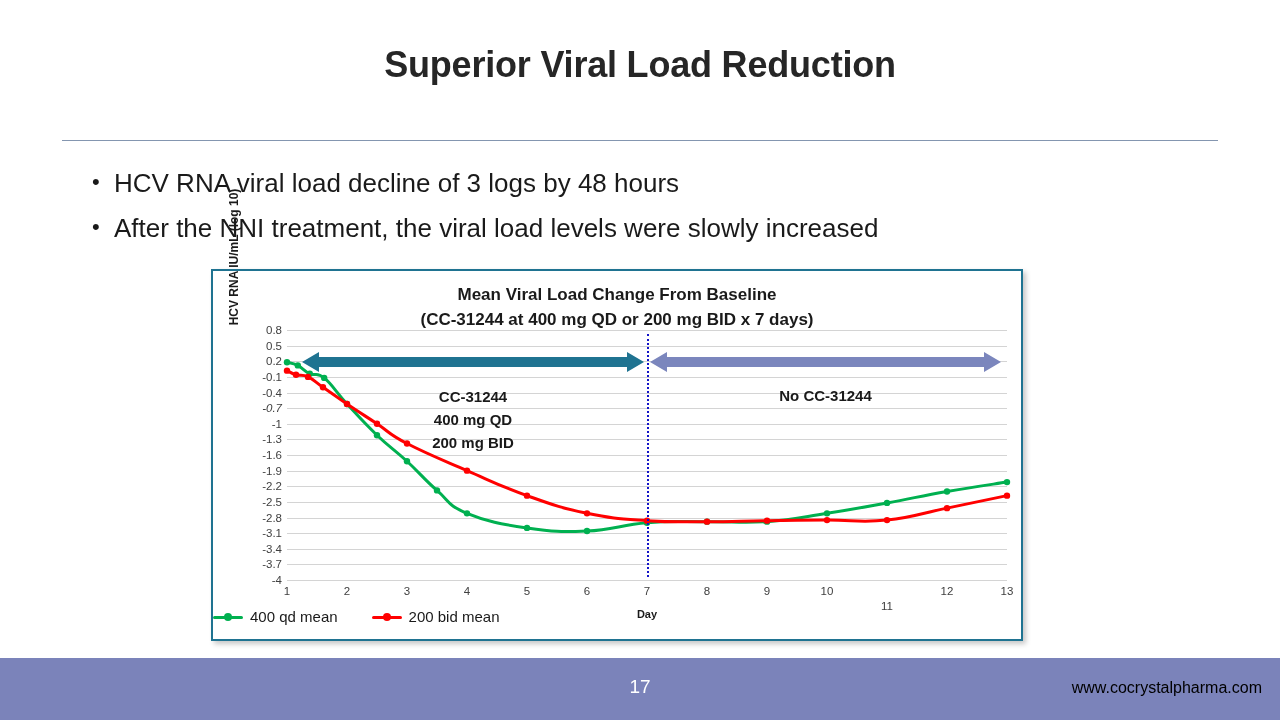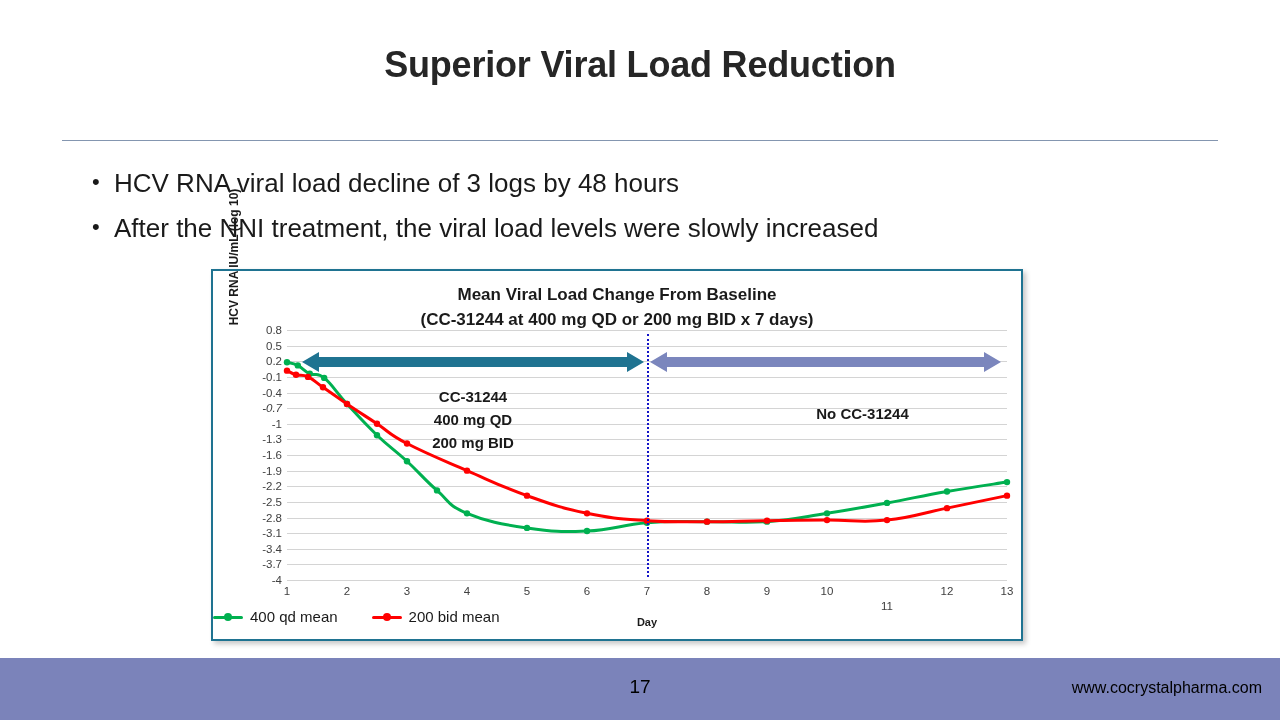--- a/index.html
+++ b/index.html
@@ -70,21 +70,21 @@
   }
   .gridline{
     position:absolute;left:0;width:100%;height:1px;background:#d4d4d4;
   }
   .xtick{
     position:absolute;top:100%;margin-top:5px;
     transform:translateX(-50%);
     font-size:11.5px;color:#404040;
   }
   .xaxis-title{
-    position:absolute;left:0;top:100%;margin-top:36px;width:100%;
+    position:absolute;left:0;top:100%;margin-top:28px;width:100%;
     text-align:center;font-size:11px;font-weight:bold;color:#1a1a1a;
   }
   svg.series{position:absolute;left:0;top:0;width:100%;height:100%;overflow:visible;}
 
   
   .divider-line{
     position:absolute;width:0;border-left:2.5px dotted #1414c8;
   }
   .arrow-svg{position:absolute;}
   .ann-text{
@@ -121,21 +121,21 @@
     font-size:33px;font-weight:bold;color:#ffffff;letter-spacing:1.5px;
     line-height:1;
   }
   .logo-sub{
     position:absolute;left:62px;top:36px;
     font-size:11px;color:#ffffff;letter-spacing:6px;line-height:1;
   }
   .logo-gem{position:absolute;left:45px;top:4px;}
   .page-num{
     position:absolute;left:0;top:18px;width:1280px;text-align:center;
-    font-size:19px;color:#000000;
+    font-size:19px;color:#ffffff;
   }
   .site-url{
     position:absolute;right:18px;top:21px;
     font-size:16px;color:#000000;
   }
 </style>
 </head>
 <body>
 
 <div class="slide">
@@ -263,21 +263,21 @@
         </svg>
       <svg class="arrow-svg" id="arrowright" width="351" height="22" viewBox="0 0 351 22" style="left: 363px; top: 21.2917px;">
           <polygon points="17,6 334,6 334,1 351,11 334,21 334,16 17,16 17,21 0,11 17,1" fill="#7b86bd"></polygon>
         </svg>
 
       <div class="ann-text" id="annleft" style="left: 186px; top: 56.25px;">
         <div>CC-31244</div>
         <div>400 mg QD</div>
         <div>200 mg BID</div>
       </div>
-      <div class="ann-text" id="annright" style="left: 538.5px; top: 73px; margin-left: 37px;">No CC-31244</div>
+      <div class="ann-text" id="annright" style="left: 538.5px; top: 55px;">No CC-31244</div>
 
       <div class="xaxis-title">Day</div>
     </div>
 
     <div class="legend">
       <div class="legend-item">
         <span class="legend-swatch">
           <i id="lsw0" style="background: rgb(0, 176, 80);"></i>
             <b id="lmk0" style="background: rgb(0, 176, 80);"></b>
         </span>

